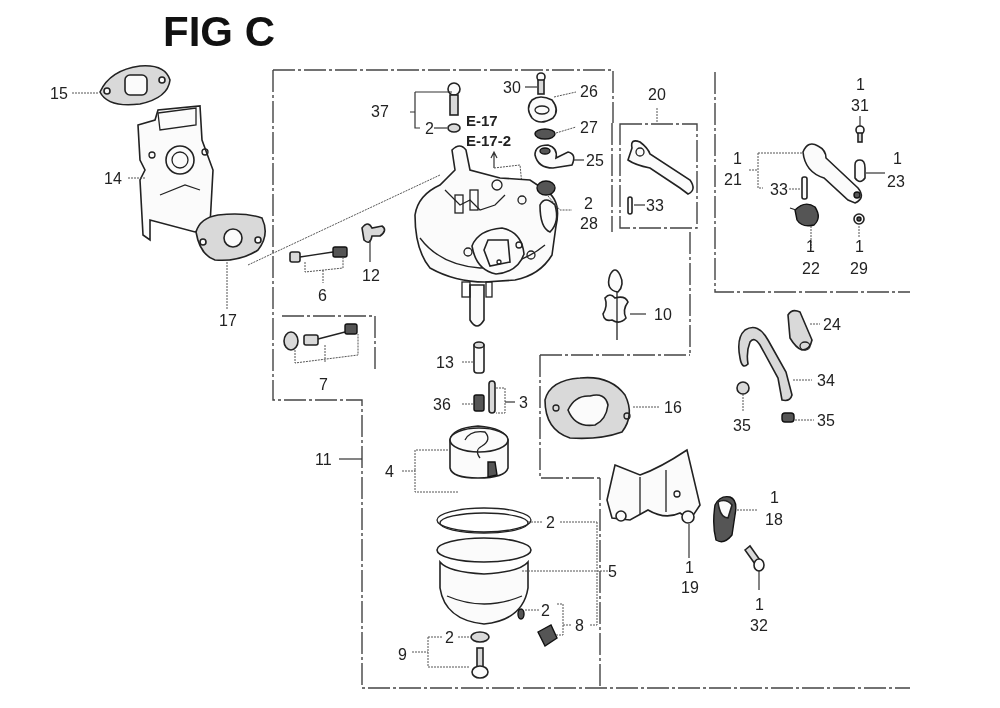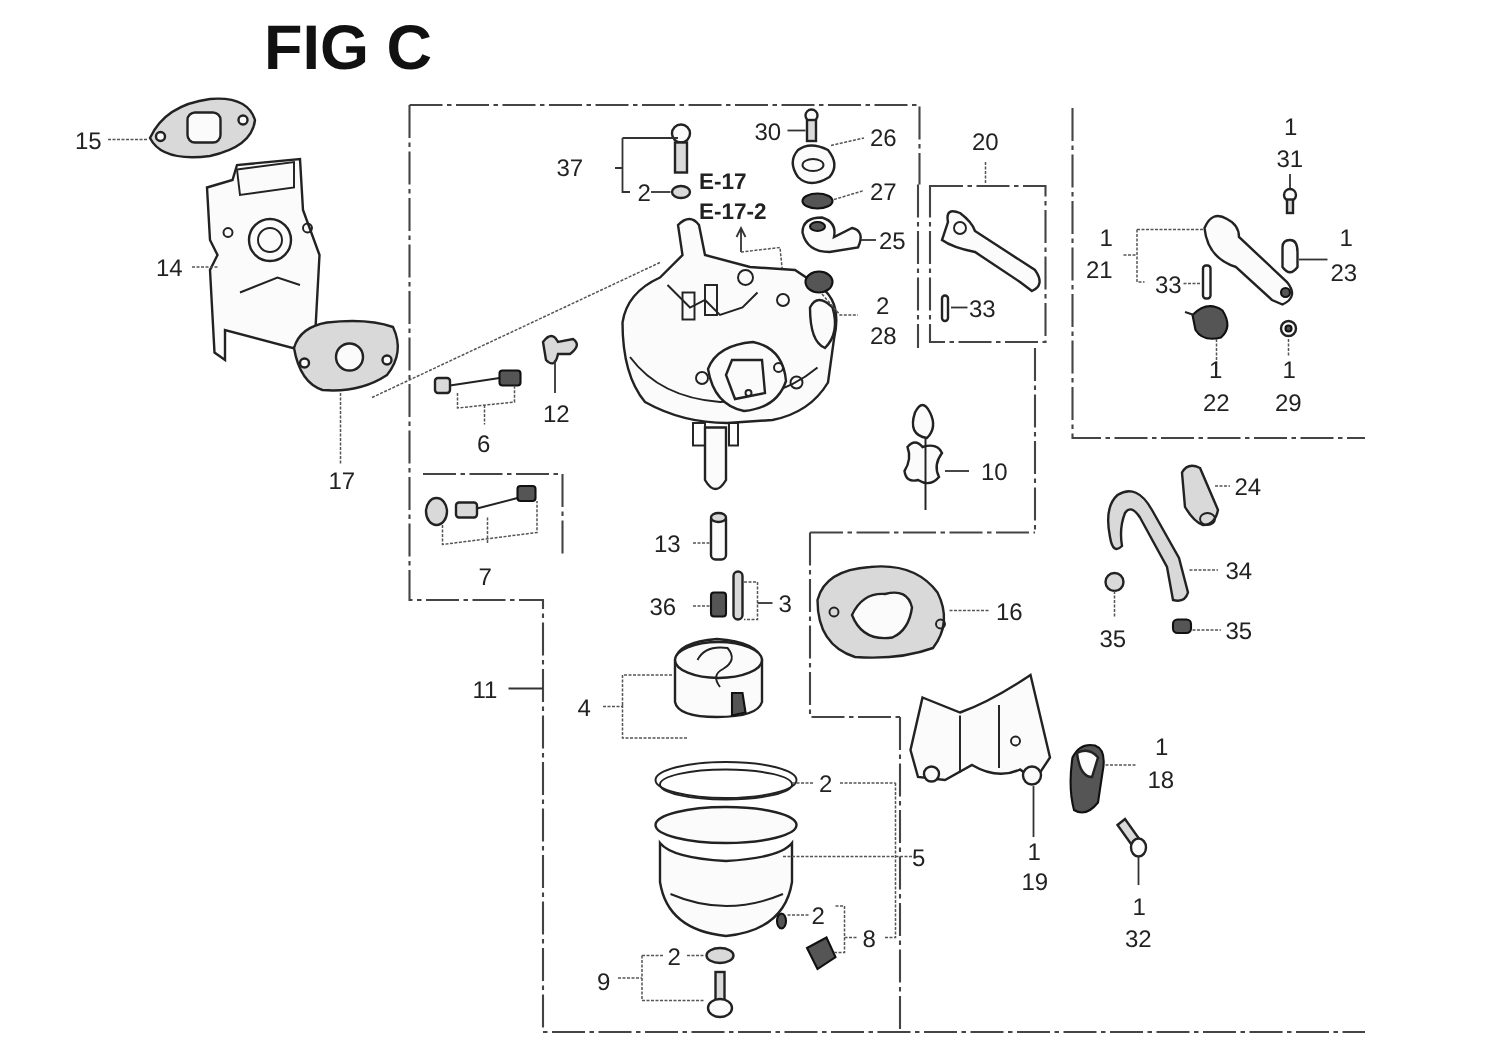--- a/index.html
+++ b/index.html
@@ -1,17 +1,17 @@
 <!DOCTYPE html>
 <html><head>
 <meta charset="utf-8">
 <style>
   html, body { margin: 0; padding: 0; background: #ffffff; }
   body { width: 1000px; height: 708px; position: relative; overflow: hidden; font-family: "Liberation Sans", sans-serif; }
-  #title { position: absolute; left: 163px; top: 8px; font-family: "Liberation Sans", sans-serif; font-weight: bold; font-size: 42px; color: #111; letter-spacing: 0px; margin-left: 13px; }
+  #title { position: absolute; left: 163px; top: 8px; font-family: "Liberation Sans", sans-serif; font-weight: bold; font-size: 42px; color: #111; letter-spacing: 0px; }
   svg { position: absolute; left: 0; top: 0; }
   .lbl { font-family: "Liberation Sans", sans-serif; font-size: 16px; fill: #222; }
   .ref { font-family: "Liberation Sans", sans-serif; font-size: 15px; font-weight: bold; fill: #222; }
   .frame { fill: none; stroke: #444; stroke-width: 1.4; stroke-dasharray: 22 3 3 3; }
   .lead { fill: none; stroke: #555; stroke-width: 1; stroke-dasharray: 2 1; }
   .leadS { fill: none; stroke: #333; stroke-width: 1.2; }
   .part { fill: #fbfbfb; stroke: #222; stroke-width: 1.6; }
   .partD { fill: #d9d9d9; stroke: #222; stroke-width: 1.6; }
   .partK { fill: #555; stroke: #111; stroke-width: 1.4; }
   .thin { fill: none; stroke: #222; stroke-width: 1.3; }

